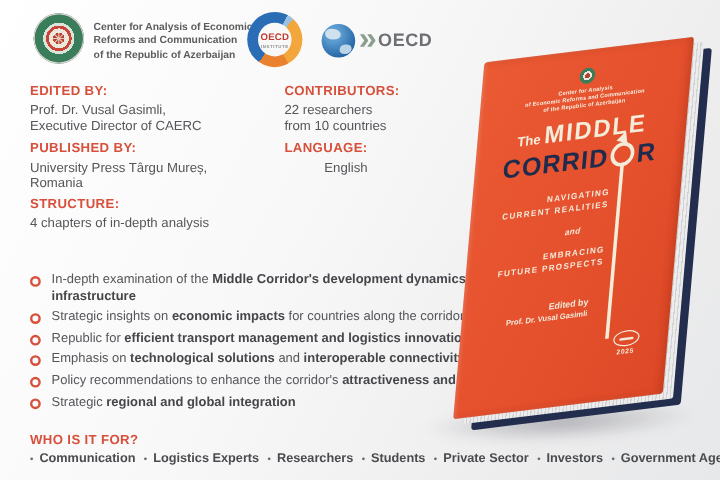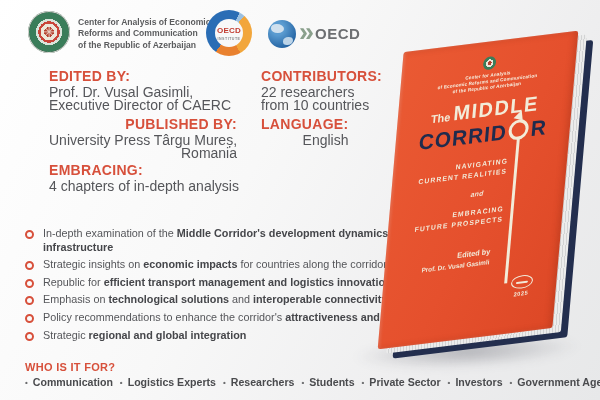--- a/index.html
+++ b/index.html
@@ -26,21 +26,21 @@
   .oecd{position:absolute;left:268px;top:19px;display:flex;align-items:center;}
   .oecd-globe{width:28px;height:28px;border-radius:50%;position:relative;overflow:hidden;
     background:radial-gradient(circle at 35% 30%,#5a9bd0 0 25%,#2a6aa8 70%,#1d4f85 100%);}
   .oecd-globe:before{content:"";position:absolute;left:3px;top:4px;width:13px;height:9px;
     background:#cfe0ee;border-radius:45% 60% 50% 55%;}
   .oecd-globe:after{content:"";position:absolute;right:3px;bottom:3px;width:10px;height:8px;
     background:#bcd4e8;border-radius:55% 45% 60% 40%;}
   .oecd-chev{color:#8aa08c;font-size:27px;font-weight:700;line-height:26px;margin:0 1px 3px 3px;}
   .oecd-text{font-size:15px;font-weight:700;color:#6d6f72;letter-spacing:.5px;}
   
-  .sec{position:absolute;font-size:14px;line-height:13px;margin-left:24px;}
+  .sec{position:absolute;font-size:11px;line-height:13px;}
   .sec .h{color:#d7503b;font-weight:800;letter-spacing:.3px;margin-bottom:3px;}
   .sec .l{color:#55565a;font-weight:500;}
   
   .bullets{position:absolute;left:25px;top:227px;width:452px;z-index:1;}
   .bullet-item{display:flex;gap:9px;margin-bottom:4px;font-size:10.8px;line-height:13.6px;color:#55565a;}
   .bullet-marker{flex:0 0 auto;width:5px;height:5px;border:2px solid #d7503b;border-radius:50%;
     background:transparent;margin-top:3px;}
   .bullet-text .bold{font-weight:800;color:#45464a;}
   
   .aud{position:absolute;left:25px;top:361px;width:565px;}
@@ -113,27 +113,27 @@
     <div class="oecd-globe"></div>
     <div class="oecd-chev">»</div>
     <div class="oecd-text">OECD</div>
   </div>
 
   <div class="sec" style="left:25px;top:70px;">
     <div class="h">EDITED BY:</div>
     <div class="l">Prof. Dr. Vusal Gasimli,</div>
     <div class="l">Executive Director of CAERC</div>
   </div>
-  <div class="sec" style="left:25px;top:118px;text-align:right;">
+  <div class="sec" style="left:25px;top:118px;">
     <div class="h">PUBLISHED BY:</div>
     <div class="l">University Press Târgu Mureș,</div>
     <div class="l">Romania</div>
   </div>
   <div class="sec" style="left:25px;top:164px;">
-    <div class="h">EMBRACING:</div>
+    <div class="h">STRUCTURE:</div>
     <div class="l">4 chapters of in-depth analysis</div>
   </div>
   <div class="sec" style="left:237px;top:70px;">
     <div class="h">CONTRIBUTORS:</div>
     <div class="l">22 researchers</div>
     <div class="l">from 10 countries</div>
   </div>
   <div class="sec" style="left:237px;top:118px;text-align:right;">
     <div class="h">LANGUAGE:</div>
     <div class="l">English</div>

